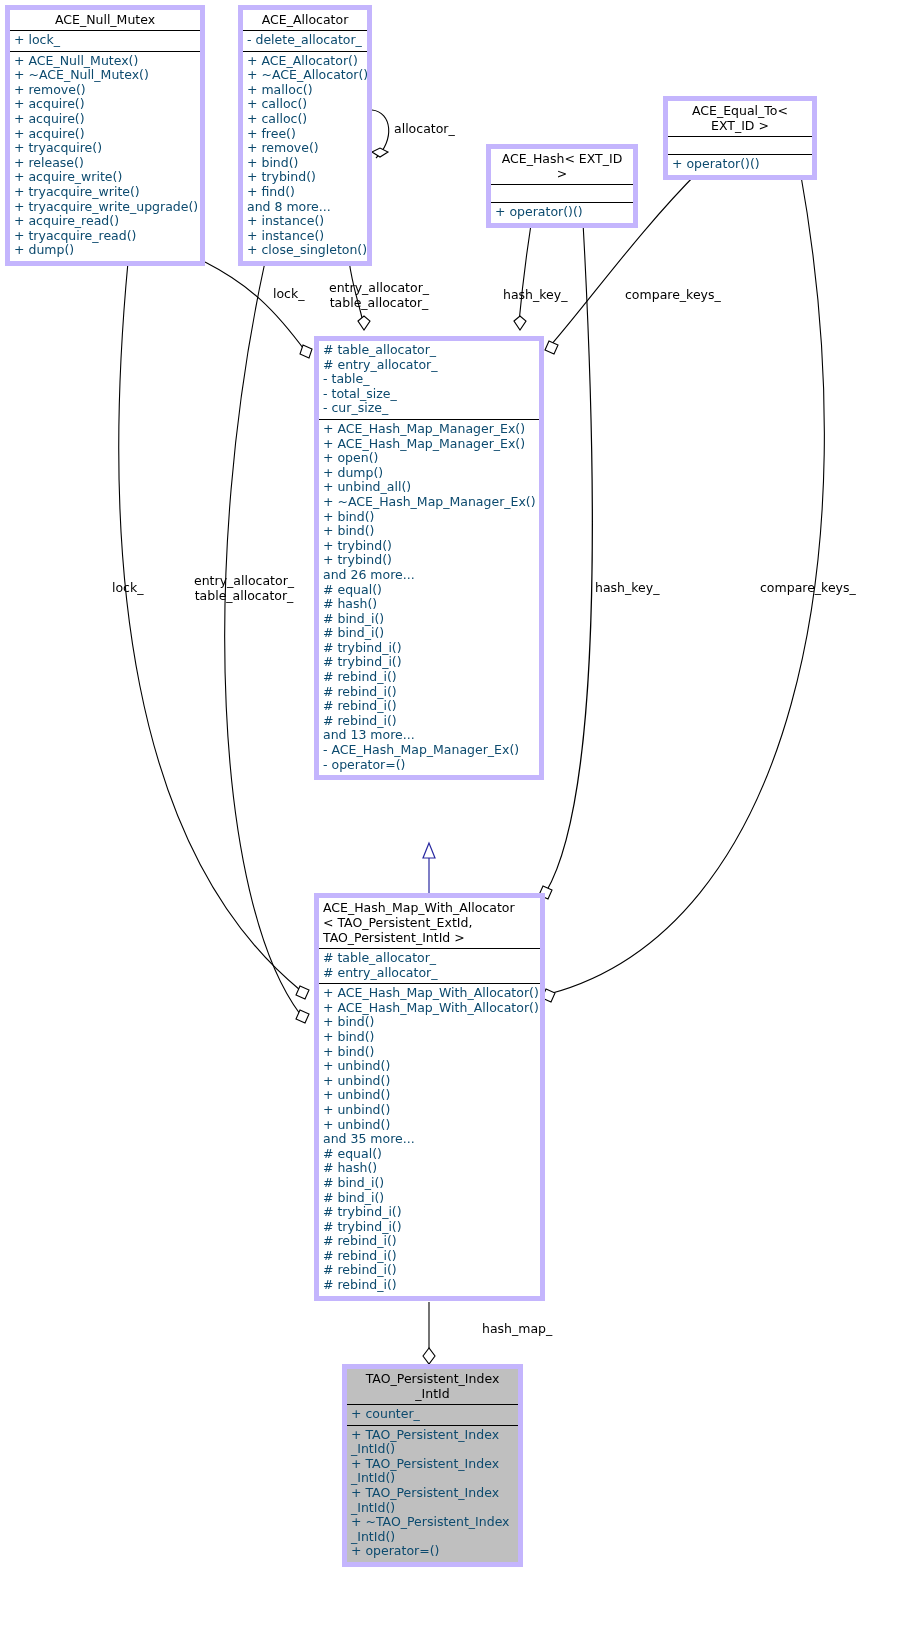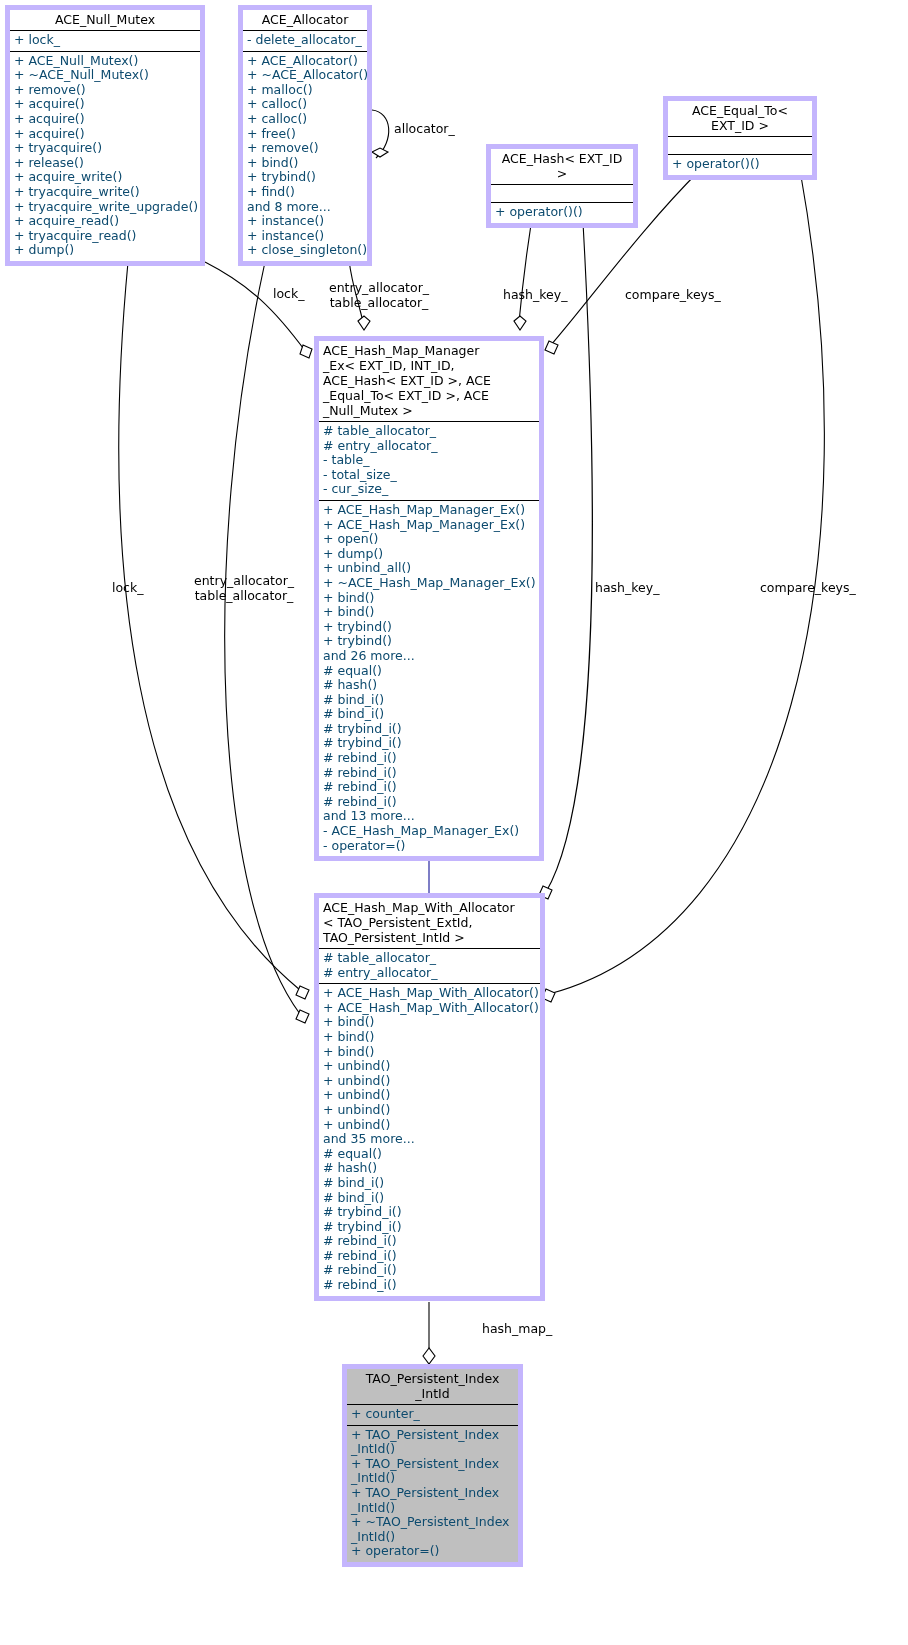--- a/index.html
+++ b/index.html
@@ -192,25 +192,20 @@
 
   <div class="uml-box" style="left:663px; top:96px; width:154px;">
     <div class="sec title">ACE_Equal_To&lt; EXT_ID &gt;</div>
     <div class="sec members" style="height:18px;"></div>
     <div class="sec methods">
       <div class="row">+ operator()()</div>
     </div>
   </div>
 
   <div class="uml-box" style="left:314px; top:336px; width:230px;">
-    <div class="sec title lefty">ACE_Hash_Map_Manager
-_Ex&lt; EXT_ID, INT_ID,
- ACE_Hash&lt; EXT_ID &gt;, ACE
-_Equal_To&lt; EXT_ID &gt;, ACE
-_Null_Mutex &gt;</div>
     <div class="sec members">
       <div class="row"># table_allocator_</div>
       <div class="row"># entry_allocator_</div>
       <div class="row">- table_</div>
       <div class="row">- total_size_</div>
       <div class="row">- cur_size_</div>
     </div>
     <div class="sec methods">
       <div class="row">+ ACE_Hash_Map_Manager_Ex()</div>
       <div class="row">+ ACE_Hash_Map_Manager_Ex()</div>

